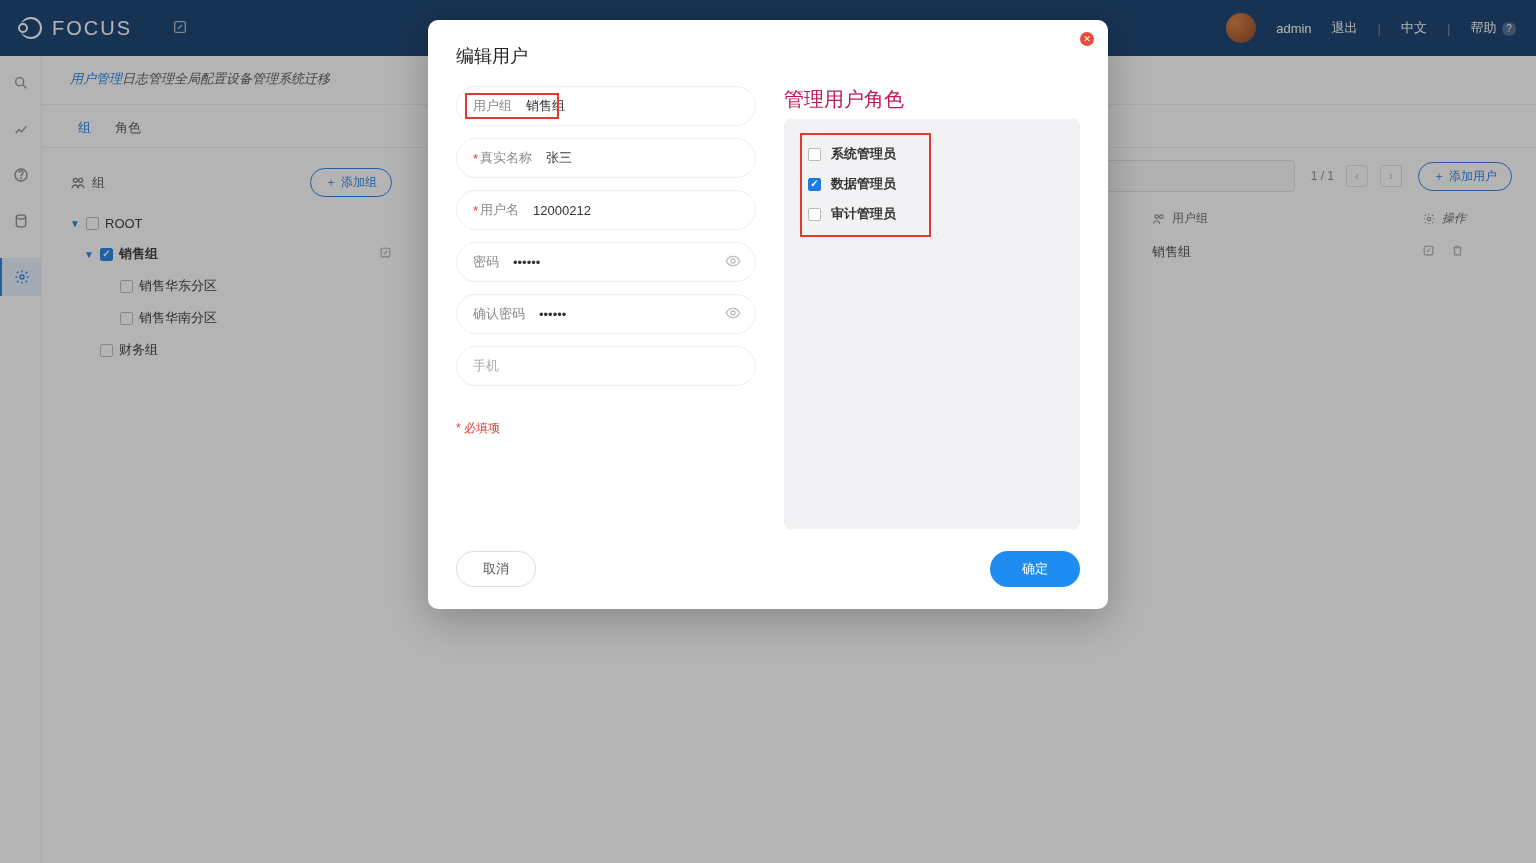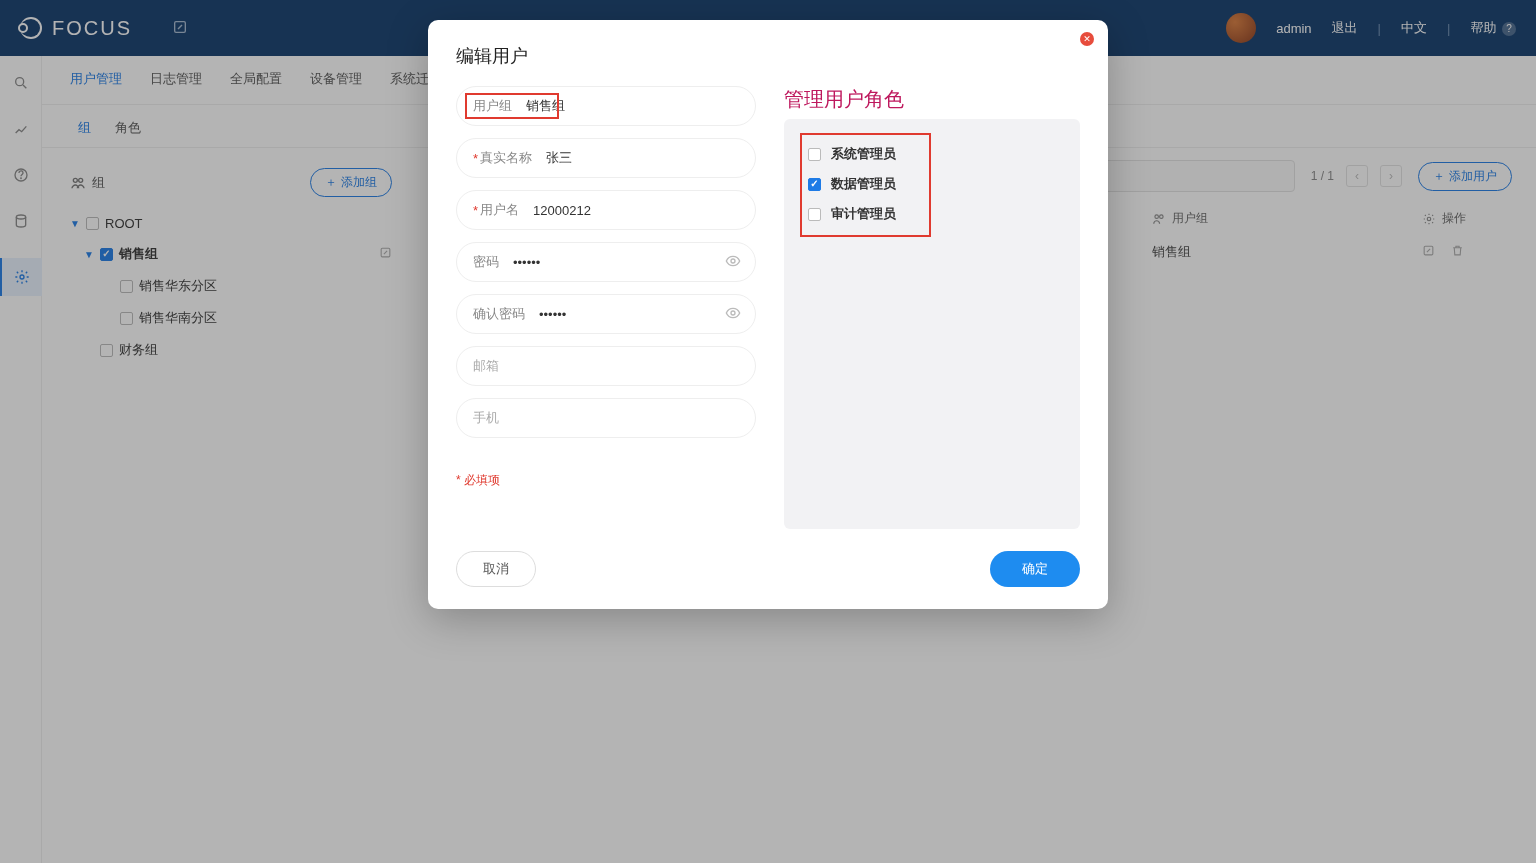--- a/index.html
+++ b/index.html
@@ -50,21 +50,21 @@
 }
 .rail-icon { width: 18px; height: 18px; color: #888; cursor: pointer; display:flex; align-items:center; justify-content:center;}
 .rail-icon.active { color: #1e7be6; background: #e8f2fe; width:42px; height:38px; border-left:2px solid #1e7be6;}
 
 
 .main {
   position: absolute;
   left: 42px; top: 56px; right: 0; bottom: 0;
   padding: 0 24px;
 }
-.tabs-row1 { display: flex; gap: 28px; padding: 14px 4px 10px; font-size: 13px; border-bottom: 0px solid #eee;}
+.tabs-row1 { display: flex; padding: 14px 4px 10px; font-size: 13px; border-bottom: 0px solid #eee; font-style: italic;}
 .tabs-row1 .tab { color: #555; cursor: pointer; padding-bottom: 6px; }
 .tabs-row1 .tab.active { color: #1e7be6; }
 .hr1 { border: none; border-top: 1px solid #eee; margin: 0 -24px 0; }
 
 .tabs-row2 { display: flex; gap: 24px; padding: 14px 12px 10px; font-size: 13px;}
 .tabs-row2 .tab { color: #555; cursor: pointer; }
 .tabs-row2 .tab.active { color: #1e7be6; }
 .hr2 { border: none; border-top: 1px solid #eee; margin: 0 -24px 0; }
 
 .content-row { display: flex; margin-top: 12px; gap: 0;}
@@ -89,21 +89,21 @@
 .tree-row .row-edit { margin-left:auto; color:#aaa; font-size:12px;}
 
 .right-panel { flex:1; padding-left: 40px; }
 .search-row { display:flex; align-items:center; gap:16px; }
 .search-box { flex:1; height:32px; border:1px solid #e2e2e2; border-radius:4px; background:#fafafa;}
 .pager { color:#888; font-size:12px; display:flex; align-items:center; gap:12px;}
 .pager-btn { width:22px; height:22px; border:1px solid #e2e2e2; border-radius:3px; display:inline-flex; align-items:center; justify-content:center; color:#bbb; cursor:pointer; background:#fff;}
 
 .table-head-row { display:flex; margin-top:18px; color:#666; font-size:12px;}
 .col-group { width:150px; display:flex; align-items:center; gap:6px;}
-.col-ops { width:80px; display:flex; align-items:center; gap:6px;}
+.col-ops { width:80px; display:flex; align-items:center; gap:6px;font-style:italic;}
 .table-data-row { display:flex; margin-top:16px; color:#444;}
 .row-action-ic { color:#aaa; margin-right:10px; cursor:pointer;}
 
 
 .overlay {
   position: absolute; inset: 0;
   background: rgba(40,40,40,0.35);
   display: flex; align-items: flex-start; justify-content: center;
   padding-top: 20px;
 }
@@ -347,23 +347,20 @@
 
         <div class="field">
           <span class="lbl">确认密码</span>
           <span class="val">••••••</span>
           <span class="eye"><svg width="16" height="16" viewBox="0 0 24 24" fill="none" stroke="currentColor" stroke-width="2">
                 <path d="M2 12s3-7 10-7 10 7 10 7-3 7-10 7-10-7-10-7z"></path>
                 <circle cx="12" cy="12" r="3"></circle>
               </svg></span>
         </div>
 
-        <div class="field">
-          <span class="lbl placeholder">邮箱</span>
-        </div>
 
         <div class="field">
           <span class="lbl placeholder">手机</span>
         </div>
 
         <div class="req-note">* 必填项</div>
       </div>
 
       <div class="roles-col">
         <div class="roles-title">管理用户角色</div>

